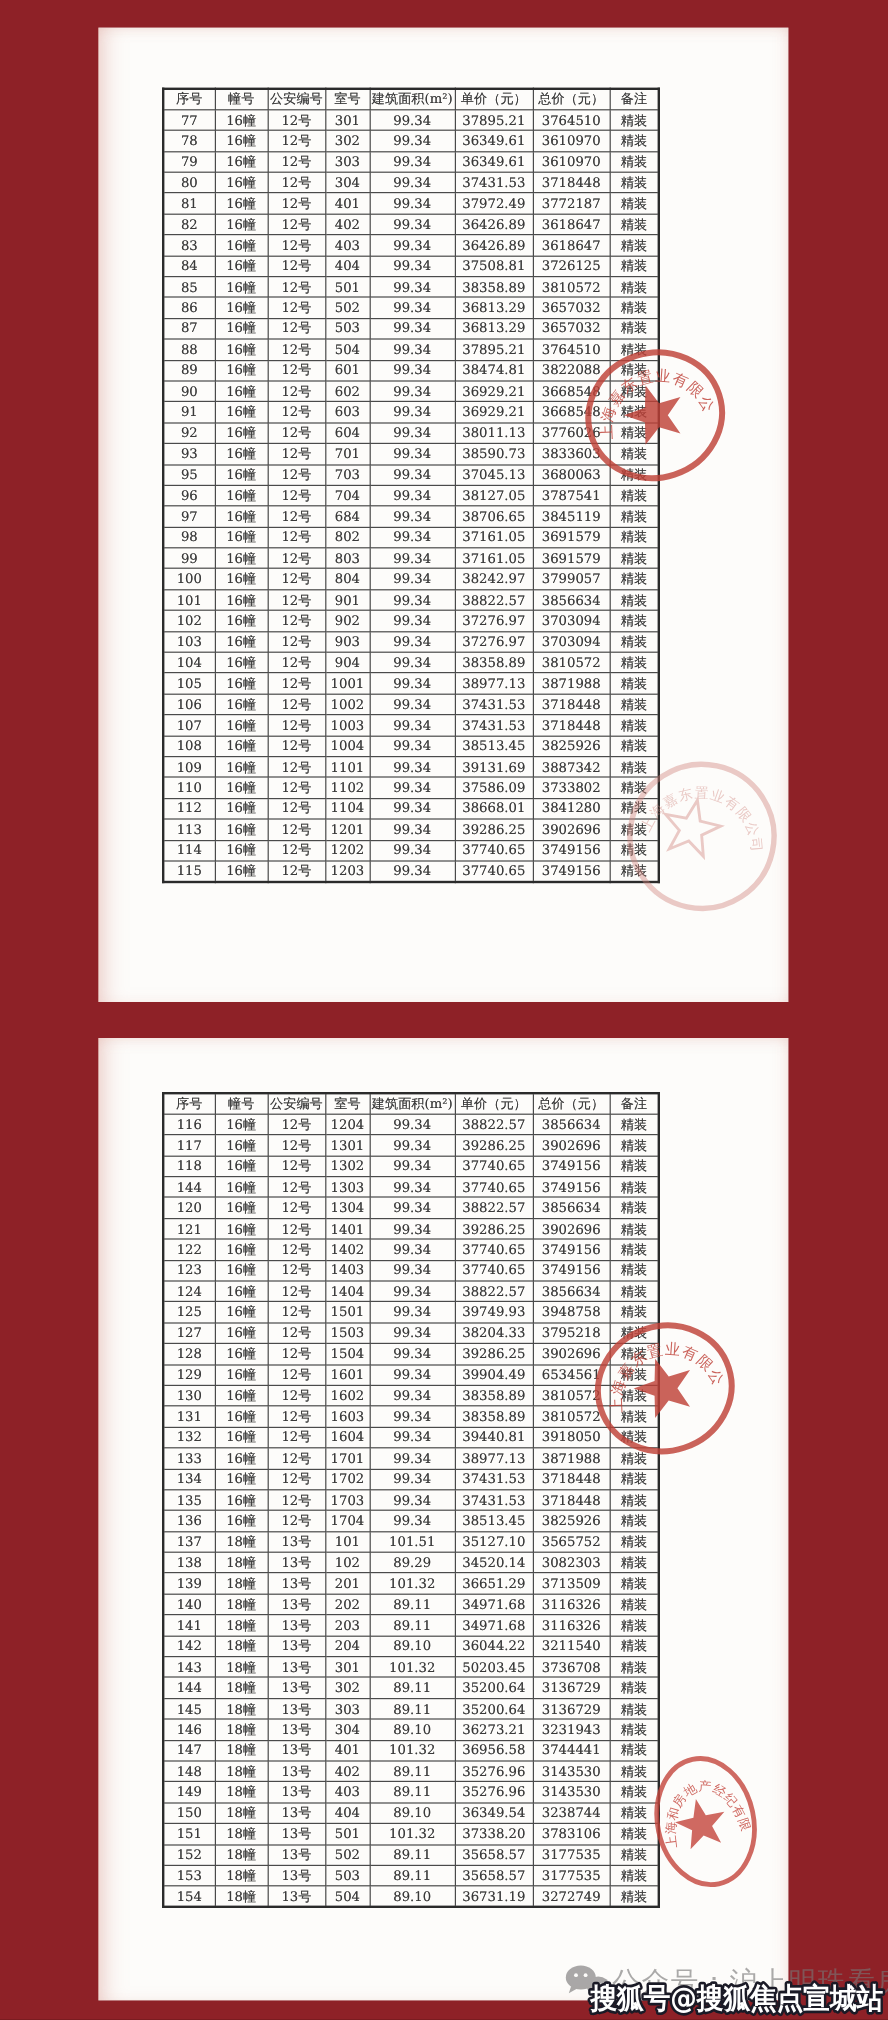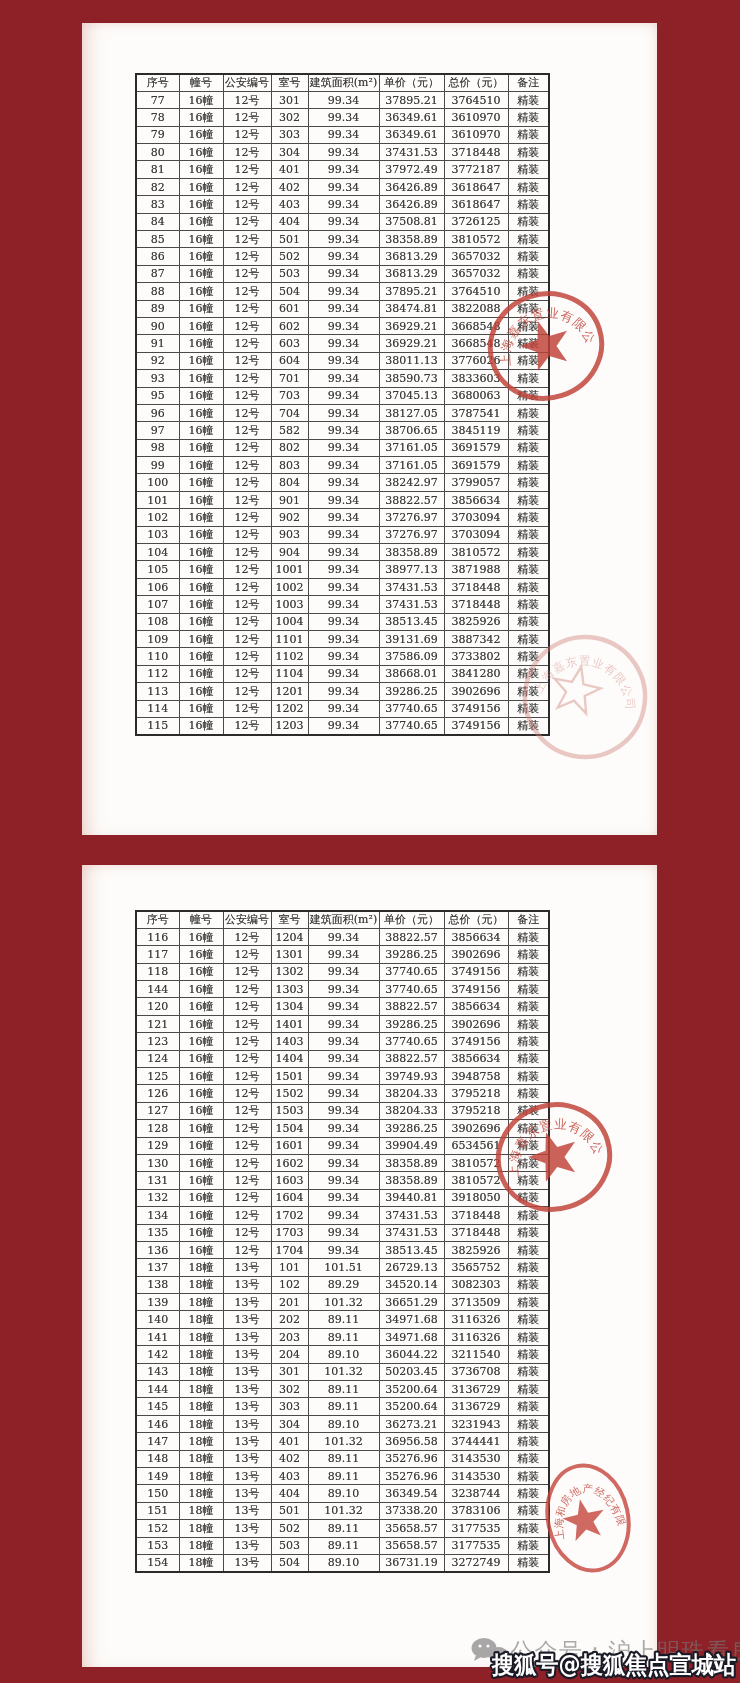--- a/index.html
+++ b/index.html
@@ -258,21 +258,21 @@
             <td>704</td>
             <td>99.34</td>
             <td>38127.05</td>
             <td>3787541</td>
             <td>精装</td>
           </tr>
           <tr>
             <td>97</td>
             <td>16幢</td>
             <td>12号</td>
-            <td>582</td>
+            <td>684</td>
             <td>99.34</td>
             <td>38706.65</td>
             <td>3845119</td>
             <td>精装</td>
           </tr>
           <tr>
             <td>98</td>
             <td>16幢</td>
             <td>12号</td>
             <td>802</td>
@@ -524,70 +524,70 @@
             <td>121</td>
             <td>16幢</td>
             <td>12号</td>
             <td>1401</td>
             <td>99.34</td>
             <td>39286.25</td>
             <td>3902696</td>
             <td>精装</td>
           </tr>
           <tr>
-            <td>123</td>
-            <td>16幢</td>
-            <td>12号</td>
-            <td>1403</td>
+            <td>122</td>
+            <td>16幢</td>
+            <td>12号</td>
+            <td>1402</td>
             <td>99.34</td>
             <td>37740.65</td>
             <td>3749156</td>
             <td>精装</td>
           </tr>
           <tr>
+            <td>123</td>
+            <td>16幢</td>
+            <td>12号</td>
+            <td>1403</td>
+            <td>99.34</td>
+            <td>37740.65</td>
+            <td>3749156</td>
+            <td>精装</td>
+          </tr>
+          <tr>
             <td>124</td>
             <td>16幢</td>
             <td>12号</td>
             <td>1404</td>
             <td>99.34</td>
             <td>38822.57</td>
             <td>3856634</td>
             <td>精装</td>
           </tr>
           <tr>
             <td>125</td>
             <td>16幢</td>
             <td>12号</td>
             <td>1501</td>
             <td>99.34</td>
             <td>39749.93</td>
             <td>3948758</td>
             <td>精装</td>
           </tr>
           <tr>
-            <td>126</td>
-            <td>16幢</td>
-            <td>12号</td>
-            <td>1502</td>
+            <td>127</td>
+            <td>16幢</td>
+            <td>12号</td>
+            <td>1503</td>
             <td>99.34</td>
             <td>38204.33</td>
             <td>3795218</td>
             <td>精装</td>
           </tr>
           <tr>
-            <td>127</td>
-            <td>16幢</td>
-            <td>12号</td>
-            <td>1503</td>
-            <td>99.34</td>
-            <td>38204.33</td>
-            <td>3795218</td>
-            <td>精装</td>
-          </tr>
-          <tr>
             <td>128</td>
             <td>16幢</td>
             <td>12号</td>
             <td>1504</td>
             <td>99.34</td>
             <td>39286.25</td>
             <td>3902696</td>
             <td>精装</td>
           </tr>
           <tr>
@@ -624,20 +624,30 @@
             <td>132</td>
             <td>16幢</td>
             <td>12号</td>
             <td>1604</td>
             <td>99.34</td>
             <td>39440.81</td>
             <td>3918050</td>
             <td>精装</td>
           </tr>
           <tr>
+            <td>133</td>
+            <td>16幢</td>
+            <td>12号</td>
+            <td>1701</td>
+            <td>99.34</td>
+            <td>38977.13</td>
+            <td>3871988</td>
+            <td>精装</td>
+          </tr>
+          <tr>
             <td>134</td>
             <td>16幢</td>
             <td>12号</td>
             <td>1702</td>
             <td>99.34</td>
             <td>37431.53</td>
             <td>3718448</td>
             <td>精装</td>
           </tr>
           <tr>
@@ -659,21 +669,21 @@
             <td>38513.45</td>
             <td>3825926</td>
             <td>精装</td>
           </tr>
           <tr>
             <td>137</td>
             <td>18幢</td>
             <td>13号</td>
             <td>101</td>
             <td>101.51</td>
-            <td>26729.13</td>
+            <td>35127.10</td>
             <td>3565752</td>
             <td>精装</td>
           </tr>
           <tr>
             <td>138</td>
             <td>18幢</td>
             <td>13号</td>
             <td>102</td>
             <td>89.29</td>
             <td>34520.14</td>

